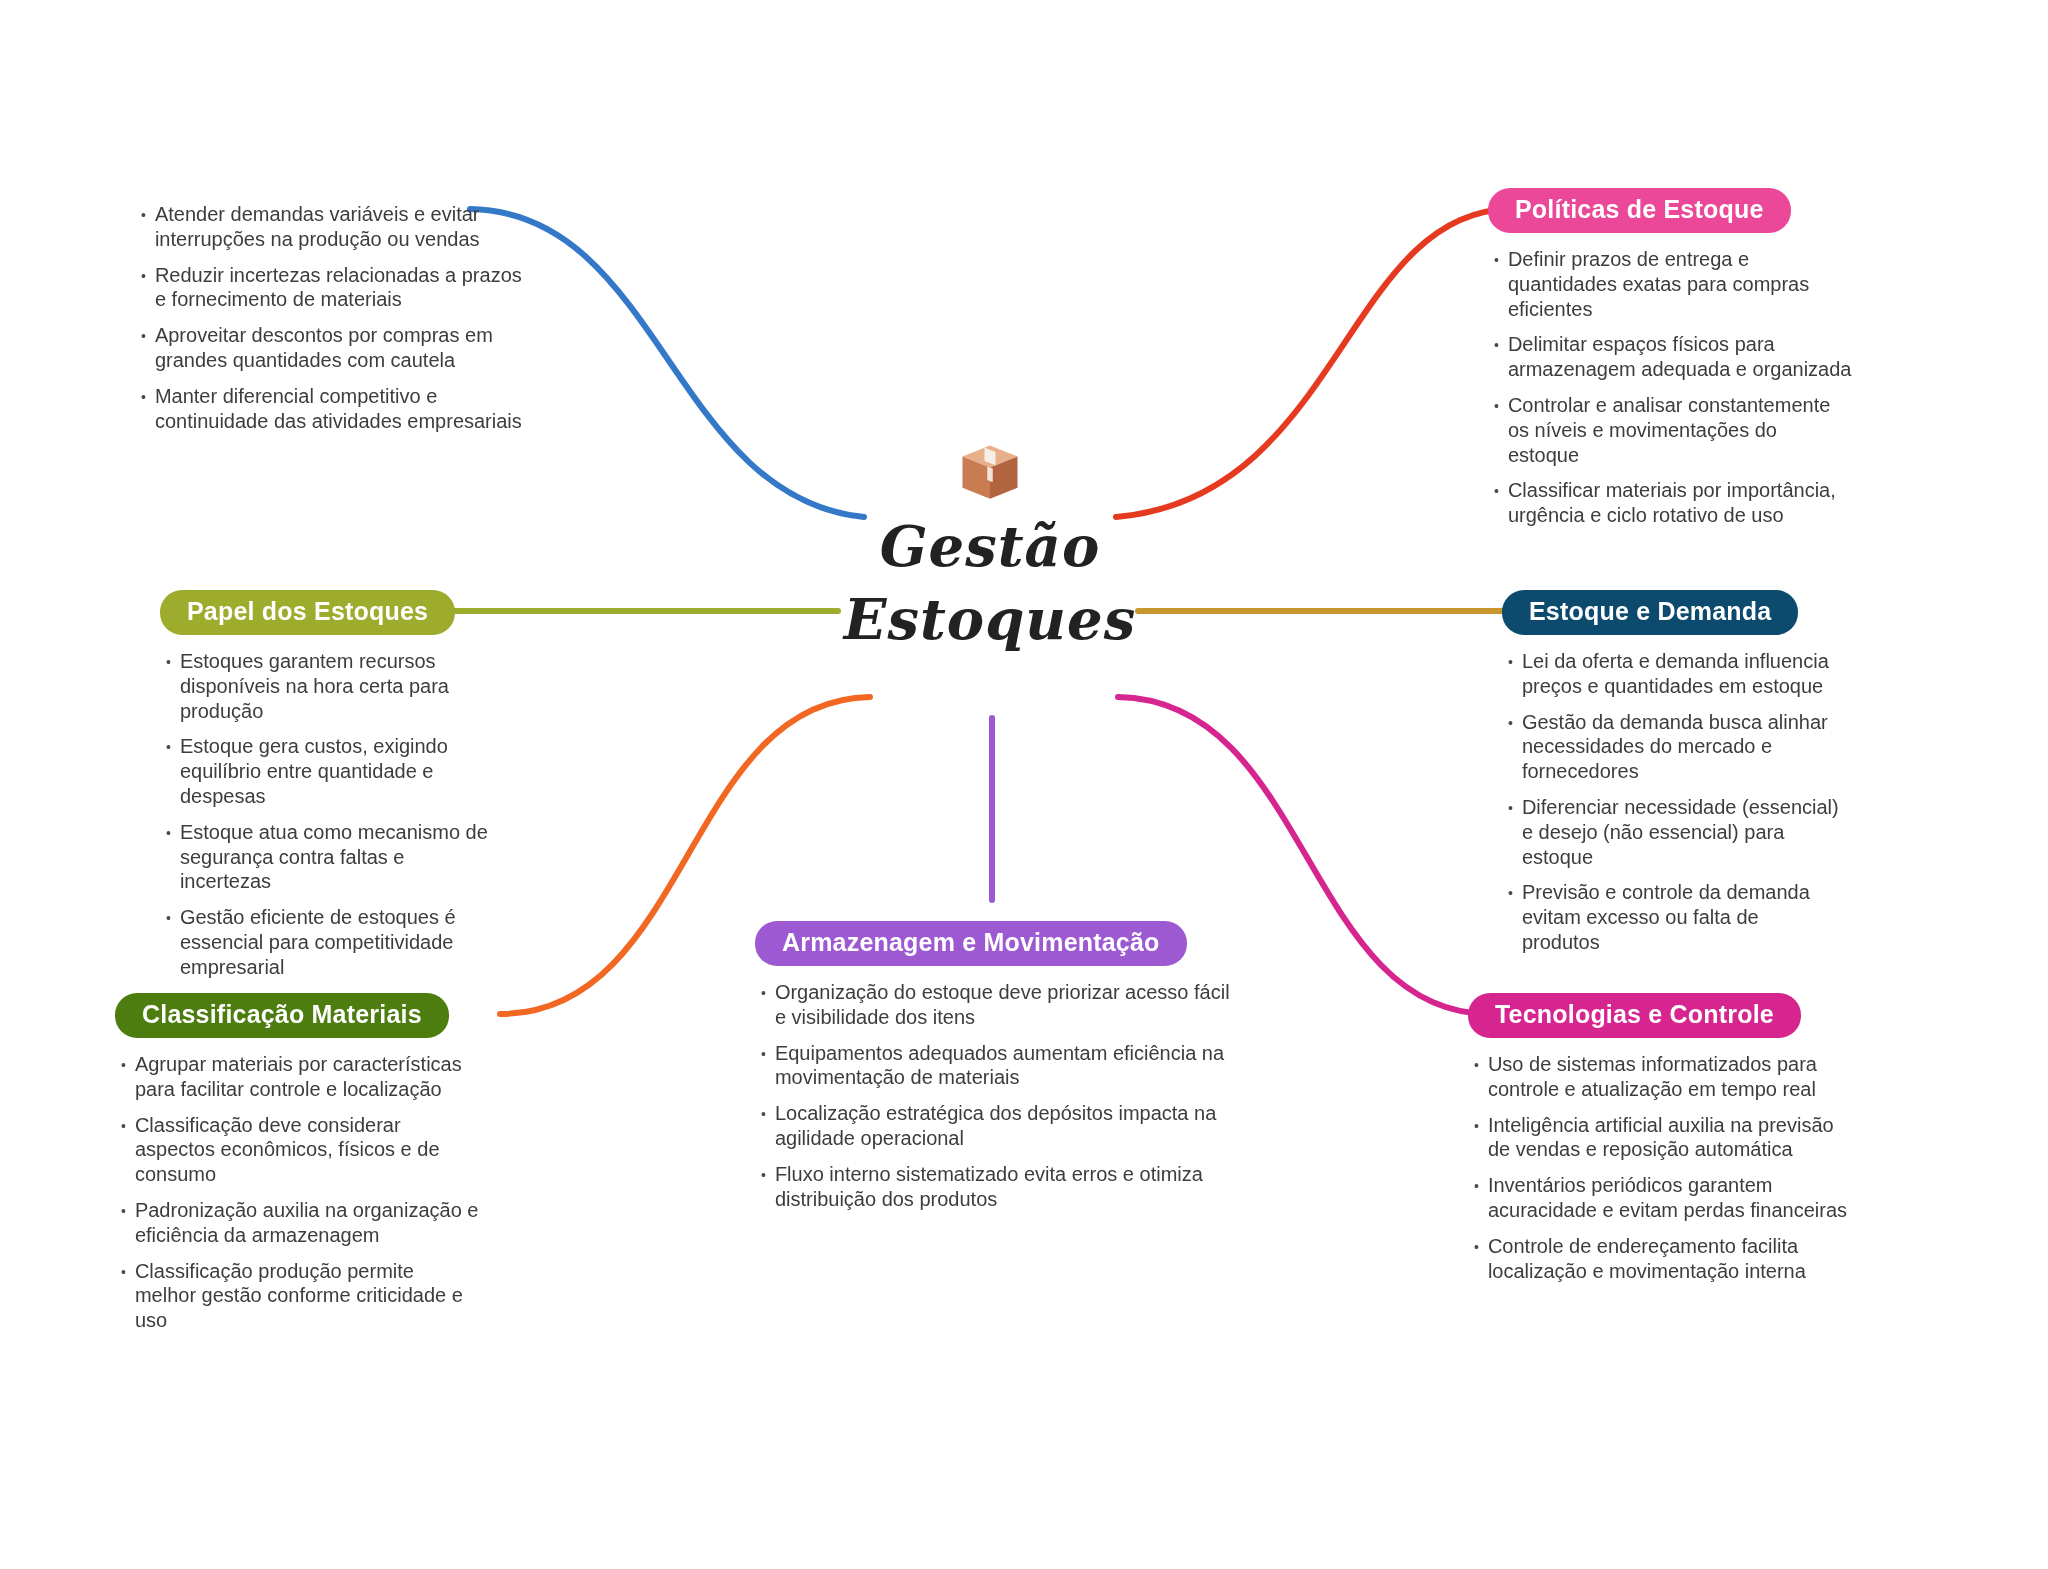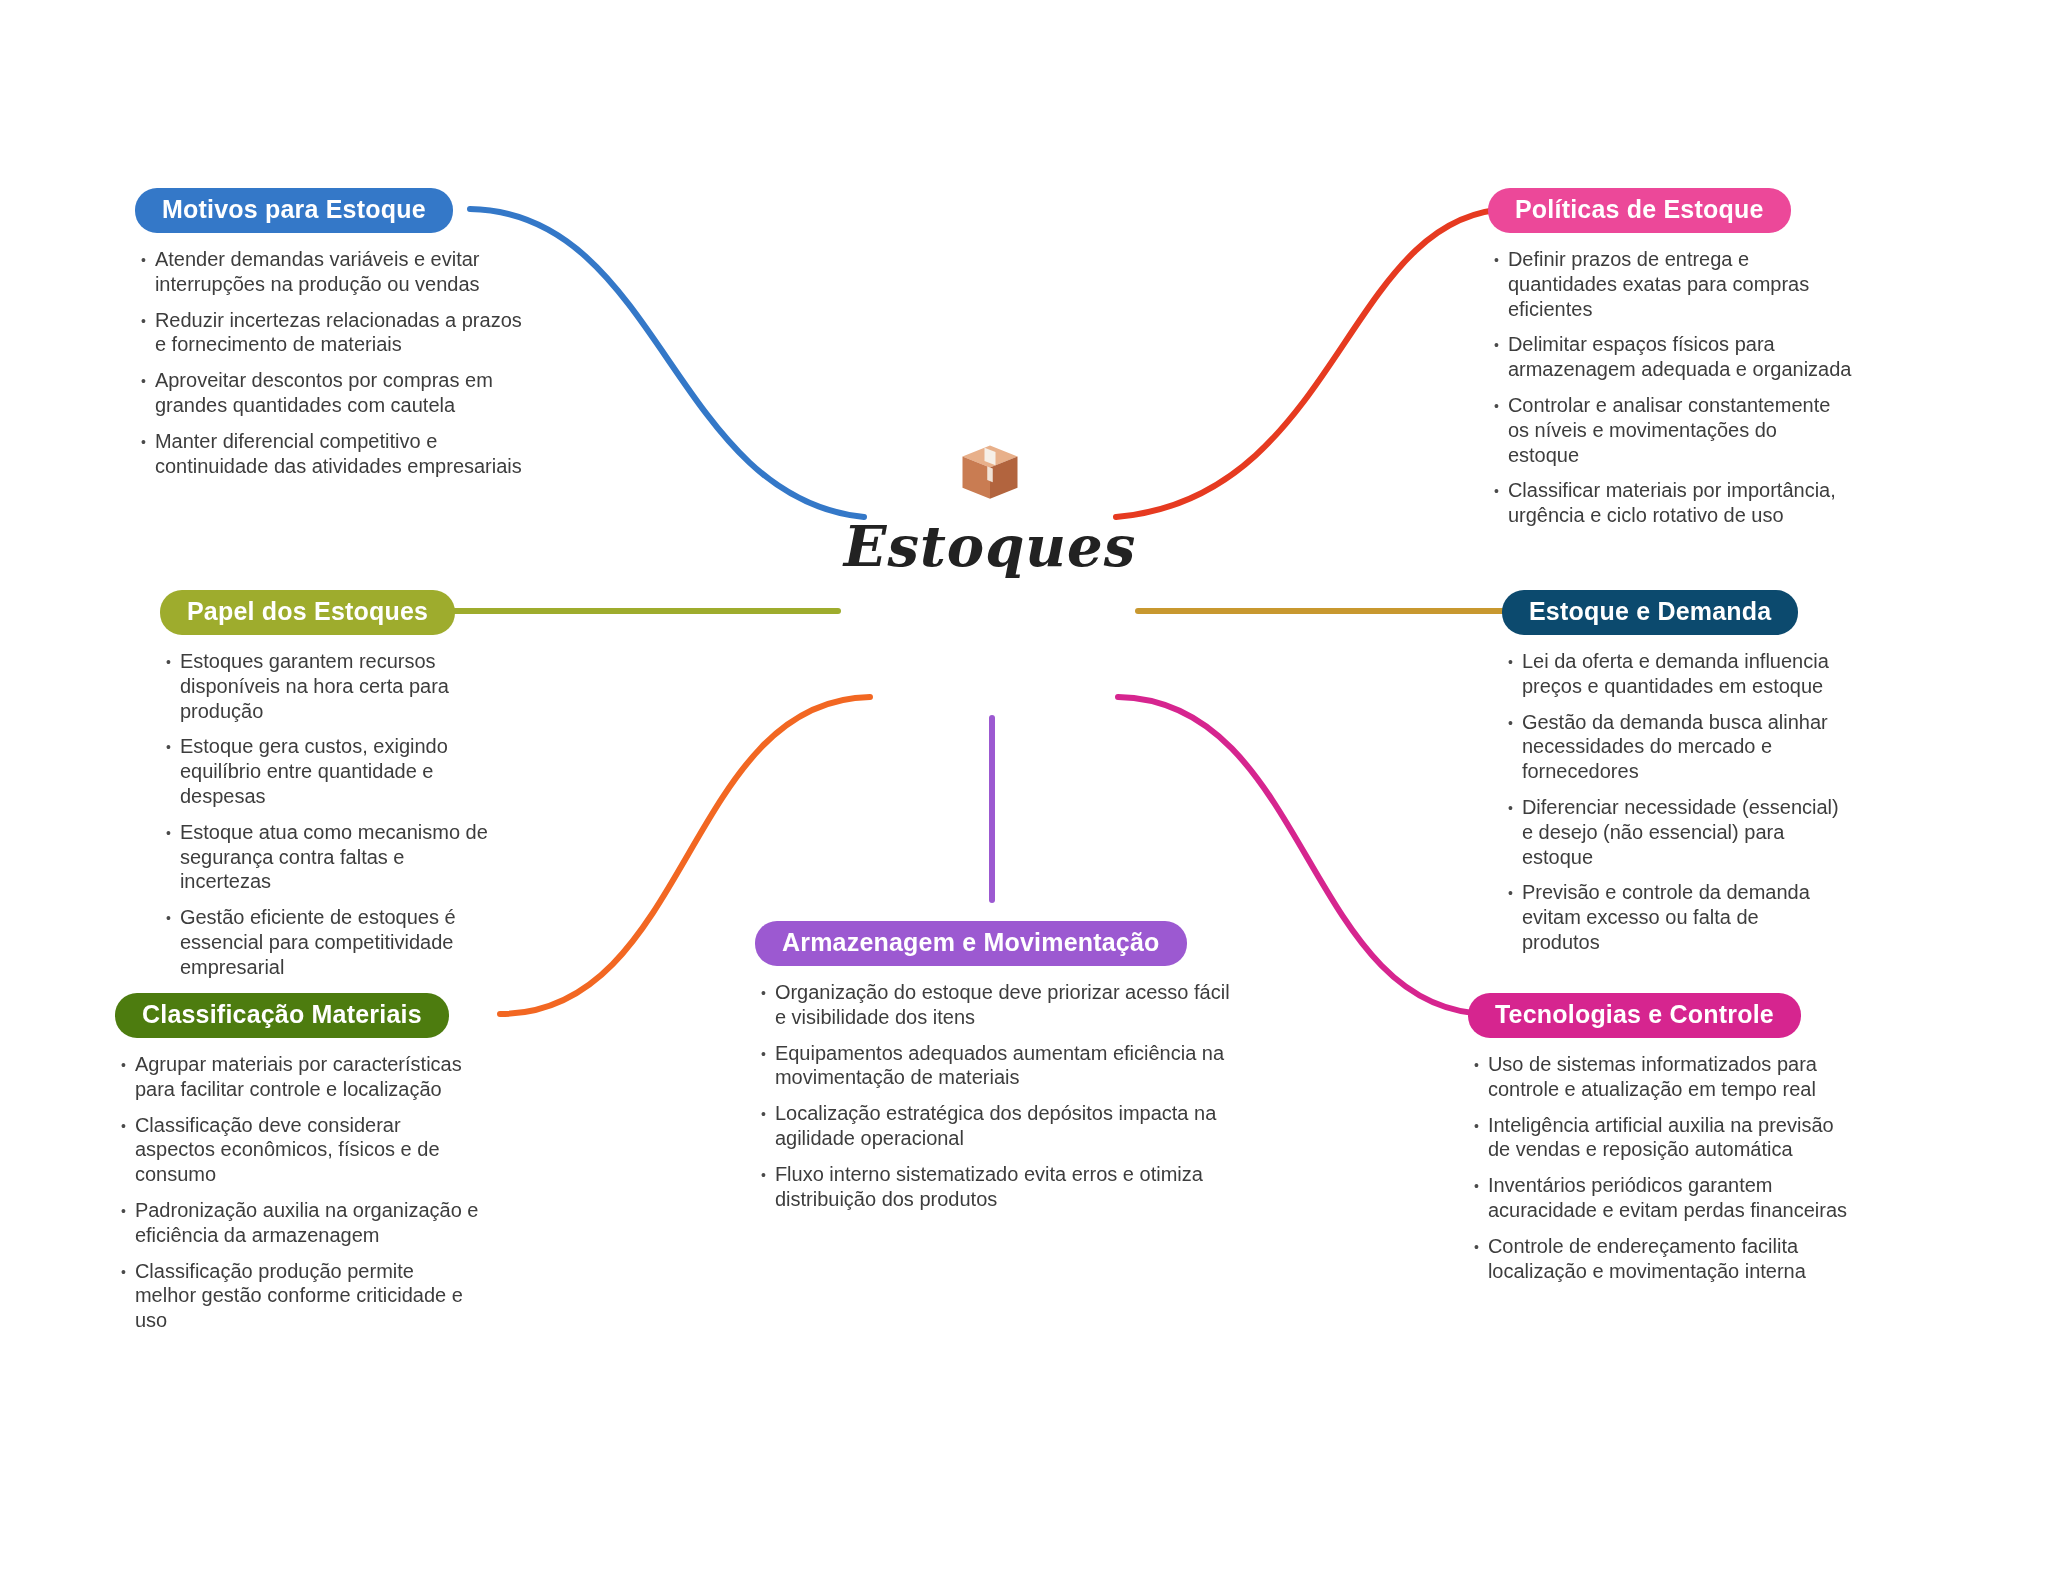--- a/index.html
+++ b/index.html
@@ -78,25 +78,25 @@
 </svg>
 
 <div class="center-node">
   <svg class="pkg" viewBox="0 0 72 72" aria-hidden="true">
     <polygon points="36,6 66,18 36,30 6,18" fill="#E8B08A"></polygon>
     <polygon points="6,18 36,30 36,64 6,52" fill="#C97C52"></polygon>
     <polygon points="66,18 36,30 36,64 66,52" fill="#B2643E"></polygon>
     <polygon points="30,8.4 42,13.2 42,27.6 30,22.8" fill="#F6EFE7"></polygon>
     <polygon points="33,28.8 39,31.2 39,46 33,43.6" fill="#F6EFE7" opacity="0.9"></polygon>
   </svg>
+  <div class="center-title">Gestão</div>
   <div class="center-title">Estoques</div>
 </div>
 
 <section class="branch" style="left:135px; top:188px; width:395px;">
-  <div class="pill" style="background: rgb(52, 120, 200);">Motivos para Estoque</div>
   <ul class="bullets">
     <li class="bullet">
         <span class="dot">•</span>
         <span>Atender demandas variáveis e evitar interrupções na produção ou vendas</span>
       </li>
     <li class="bullet">
         <span class="dot">•</span>
         <span>Reduzir incertezas relacionadas a prazos e fornecimento de materiais</span>
       </li>
     <li class="bullet">

